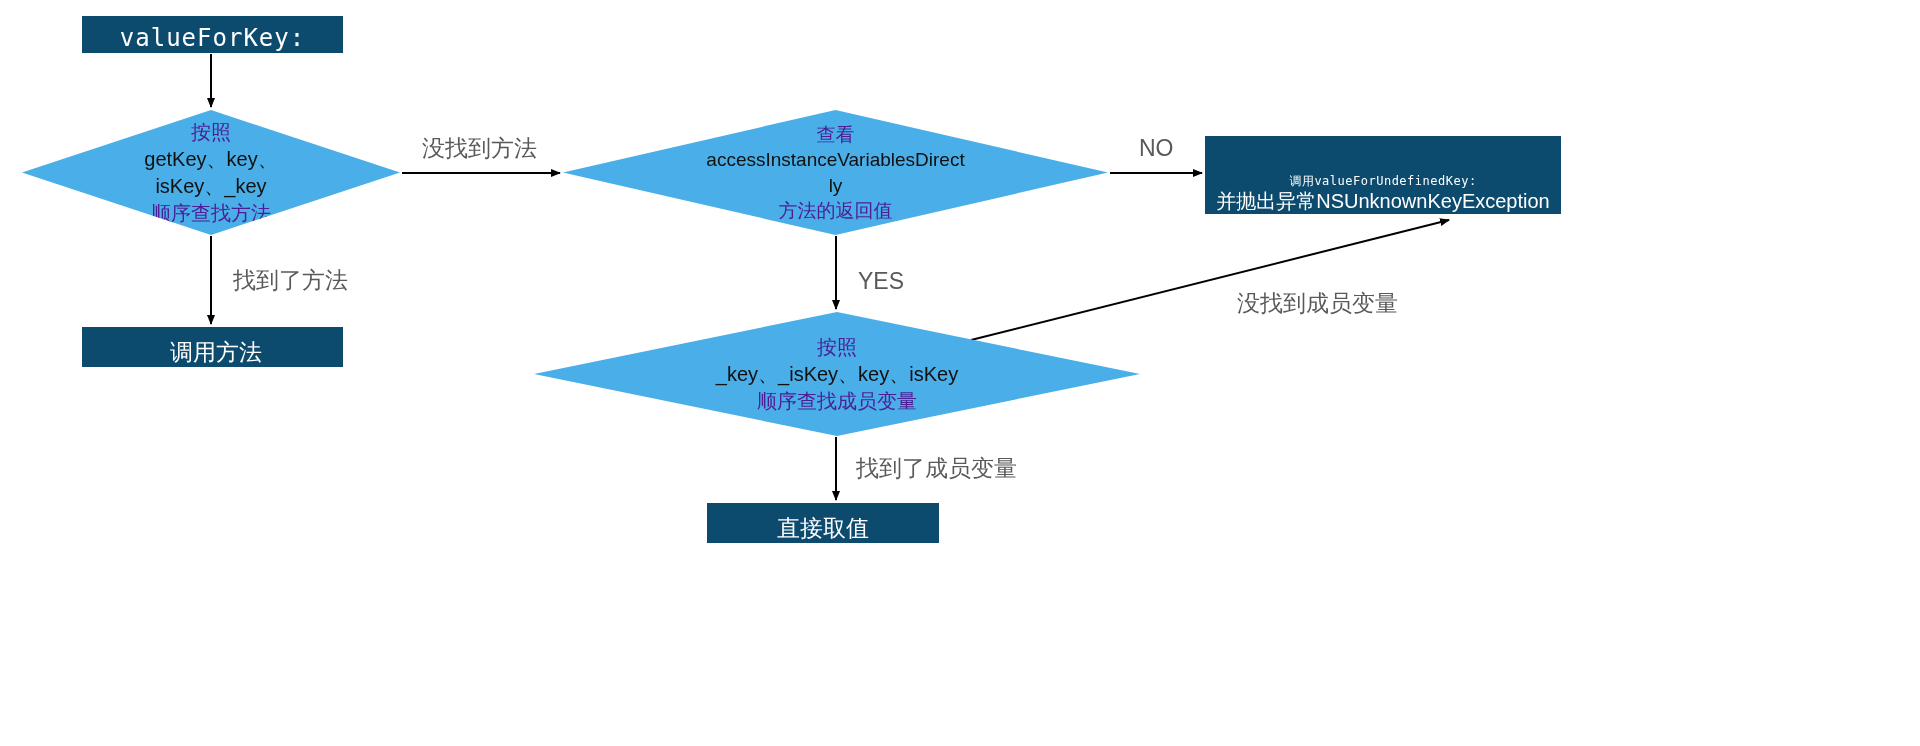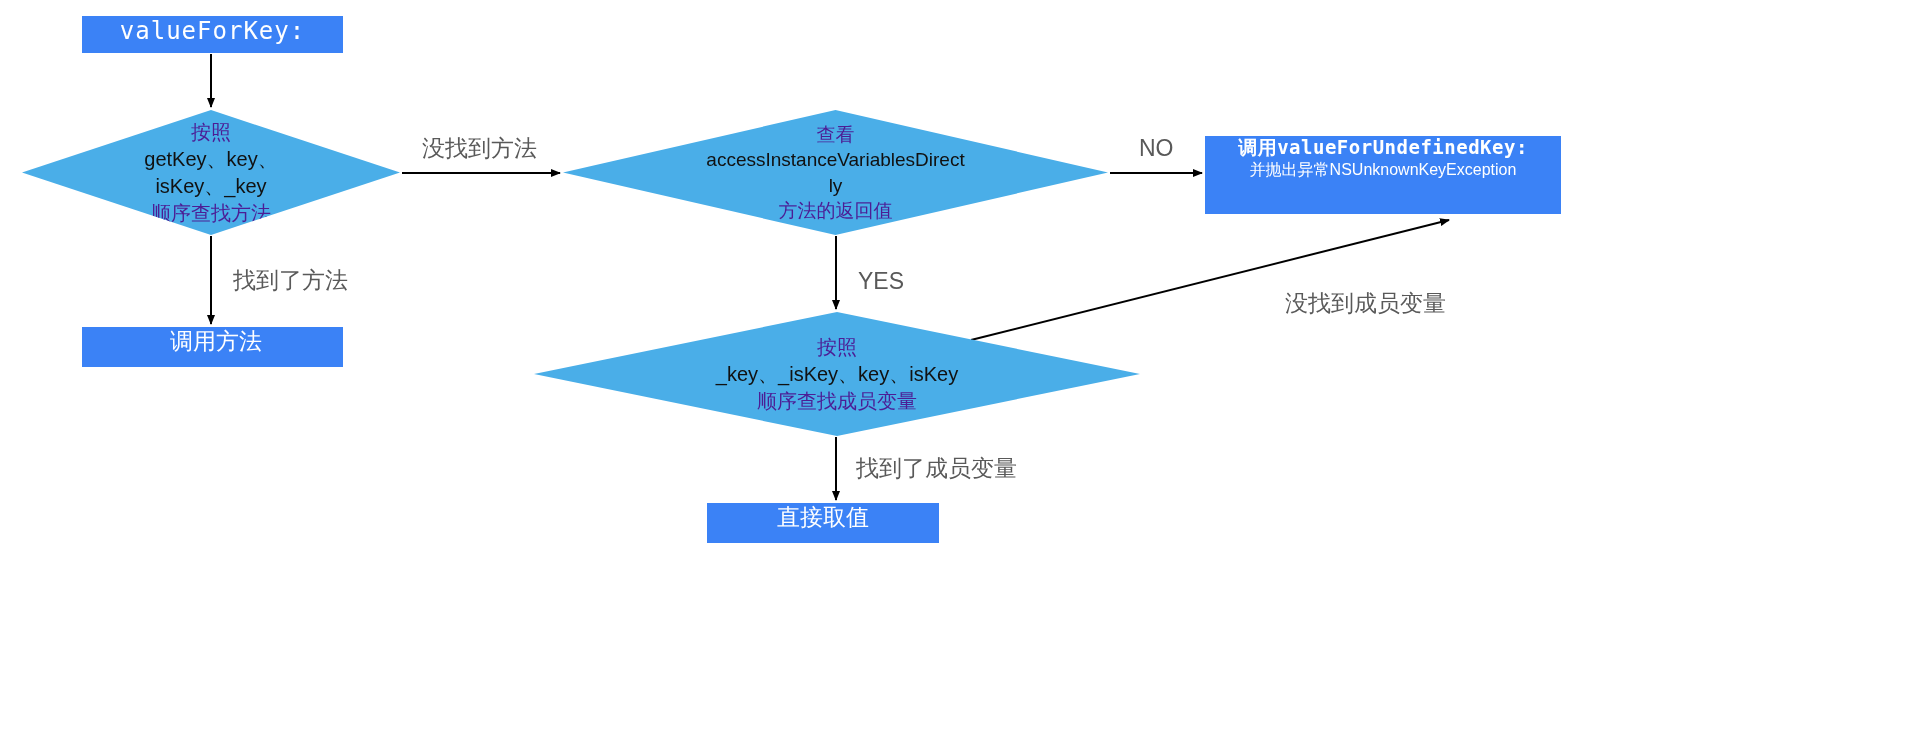--- a/index.html
+++ b/index.html
@@ -10,22 +10,22 @@
     overflow:hidden;
     position:relative;
   }
   #stage{position:absolute;left:0;top:0;width:1920px;height:746px;}
   svg#wires{position:absolute;left:0;top:0;width:1920px;height:746px;}
 
   .node{position:absolute;box-sizing:border-box;}
 
   
   .rect{
-    background:#3b82f6;
-    display:flex;align-items:center;justify-content:flex-start;
+    background:#0c4a6e;
+    display:flex;align-items:center;justify-content:flex-end;
     flex-direction:column;
     color:#ffffff;
     text-align:center;
     line-height:1.25;
   }
   .mono{font-family:"DejaVu Sans Mono","Liberation Mono",monospace;}
 
   
   .diamond{
     background:#4aaee8;
@@ -52,29 +52,29 @@
   #box-callmethod{left:82px;top:327px;width:261px;height:40px;font-size:23px;padding-left:7px;}
   #diamond-access{left:563px;top:110px;width:545px;height:125px;}
   #box-undefinedkey{left:1205px;top:136px;width:356px;height:78px;}
   #diamond-ivars{left:534px;top:312px;width:606px;height:124px;}
   #box-directvalue{left:707px;top:503px;width:232px;height:40px;font-size:23px;}
 
   #diamond-methods .dline{font-size:20px;line-height:1.35;}
   #diamond-access  .dline{font-size:19px;line-height:1.32;}
   #diamond-ivars   .dline{font-size:20px;line-height:1.35;}
 
-  #box-undefinedkey .l1{font-size:19px;letter-spacing:.5px;font-weight:bold;}
-  #box-undefinedkey .l2{font-size:16px;}
+  #box-undefinedkey .l1{font-size:12px;letter-spacing:.5px;}
+  #box-undefinedkey .l2{font-size:20px;}
 
   #lbl-notfound-method{left:422px;top:133px;}
   #lbl-found-method{left:233px;top:265px;}
   #lbl-no{left:1139px;top:135px;}
   #lbl-yes{left:858px;top:268px;}
   #lbl-found-ivar{left:856px;top:453px;}
-  #lbl-notfound-ivar{left:1285px;top:288px;}
+  #lbl-notfound-ivar{left:1237px;top:288px;}
 </style>
 </head>
 <body>
 
 <div id="stage">
 
   <svg id="wires" viewBox="0 0 1920 746" xmlns="http://www.w3.org/2000/svg">
     <defs>
       <marker id="ah" markerWidth="10" markerHeight="8" refX="9" refY="4" orient="auto" markerUnits="userSpaceOnUse">
         <path d="M0,0 L10,4 L0,8 z" fill="#000000"></path>

